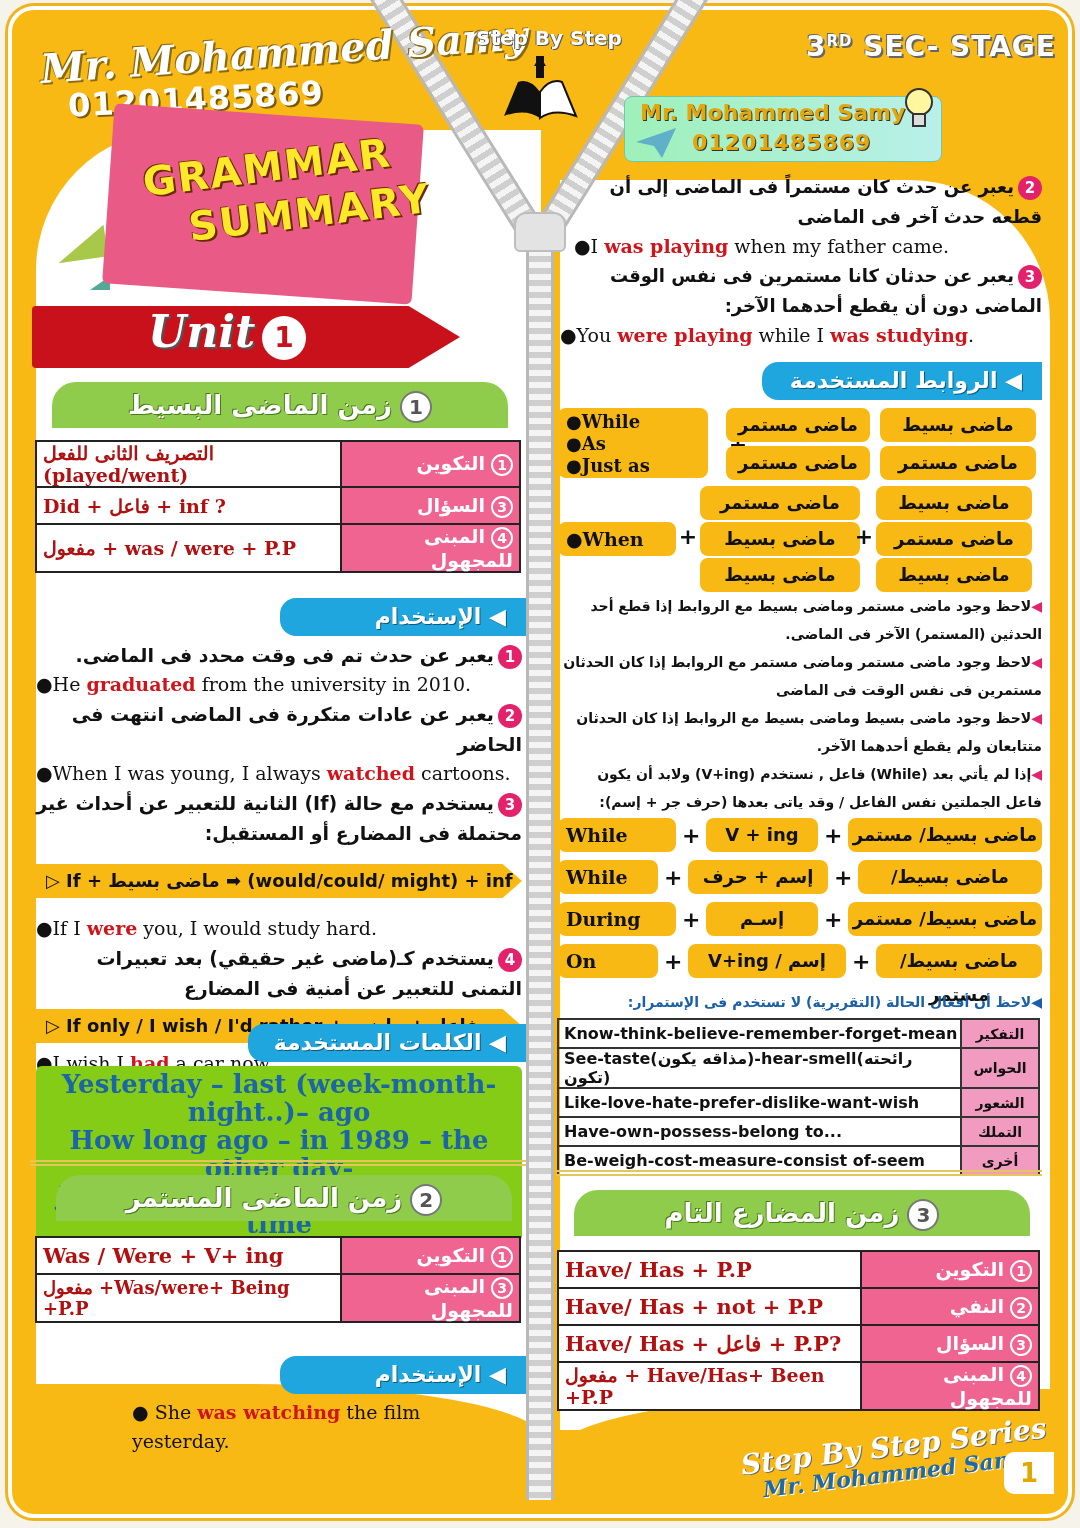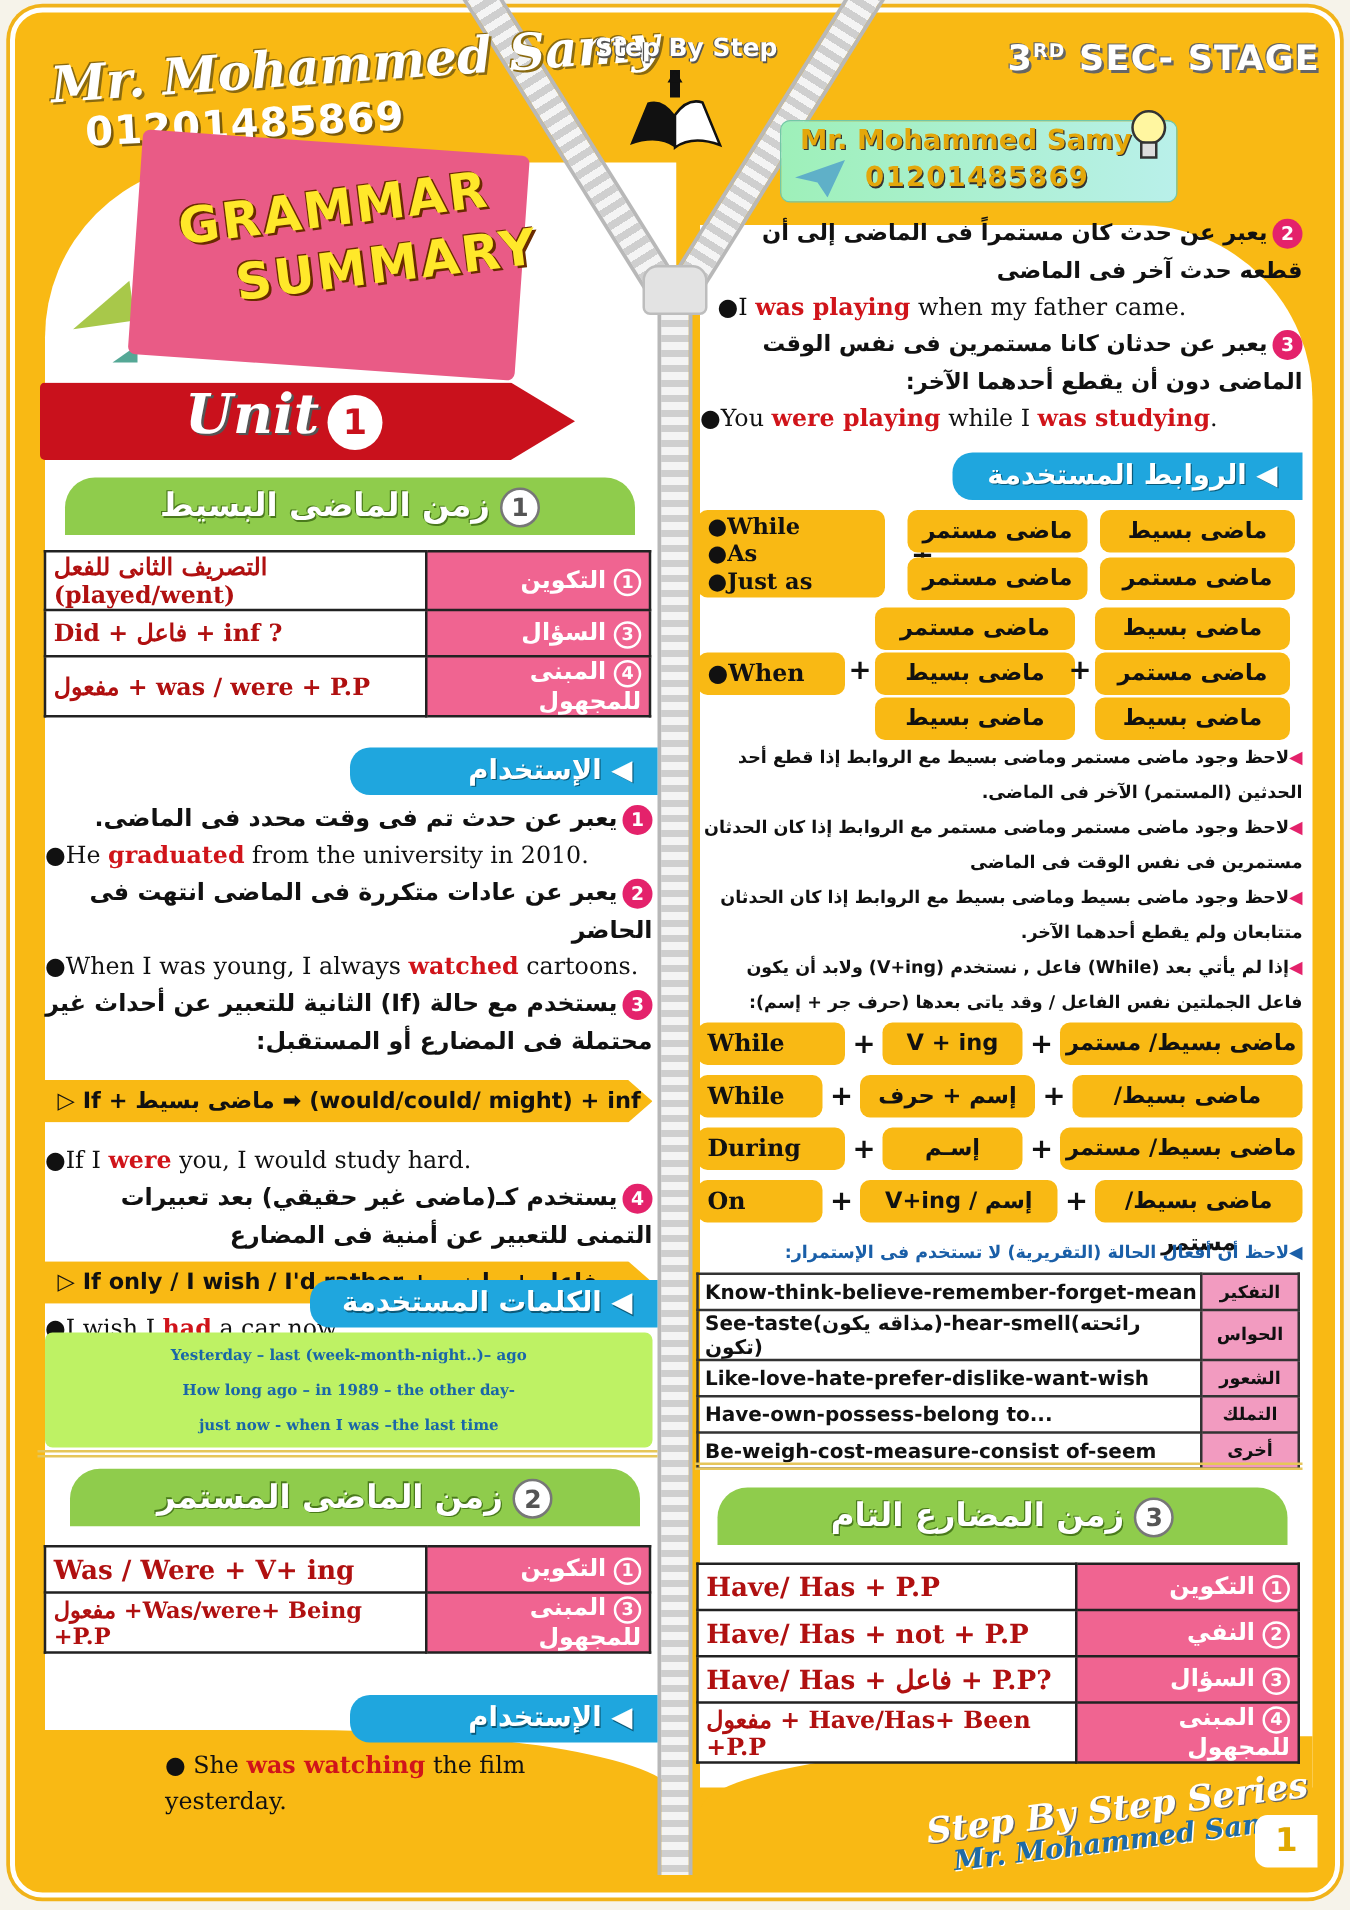--- a/index.html
+++ b/index.html
@@ -42,21 +42,21 @@
   .circ { display:inline-block; width:22px; height:22px; border-radius:50%; border:2px solid #fff; text-align:center; line-height:18px; font-size:14px; margin-left:6px; }
 
   .blue-tag { background: #1fa6de; color: #fff; font-weight: bold; font-size: 22px; height: 38px; border-radius: 16px 0 0 16px; direction: rtl; padding-right: 20px; line-height: 38px; text-shadow: 1px 1px 0 #0b5a7a; }
 
   .ar-line { direction: rtl; text-align: right; font-weight: bold; font-size: 19px; color: #111; line-height: 30px; }
   .badge { display:inline-block; width:24px; height:24px; border-radius:50%; background:#e4226b; color:#fff; text-align:center; line-height:24px; font-size:15px; margin-left:4px; vertical-align: middle; }
   .en-line { font-family: "DejaVu Serif", serif; font-size: 19px; color: #111; line-height: 29px; }
   .red { color: #d0141a; font-weight: bold; }
 
   .yellow-arrow { background: #f9b914; height: 34px; clip-path: polygon(0 0, 96% 0, 100% 50%, 96% 100%, 0 100%); font-weight: bold; font-size: 18px; line-height: 34px; padding-left: 10px; color: #111; }
-  .words-box { background: #bef264; border-radius: 6px; color: #1a66a8; font-family: "DejaVu Serif", serif; font-weight: bold; font-size: 12px; text-align: center; line-height: 28px; padding: 4px 6px; }
+  .words-box { background: #84cc16; border-radius: 6px; color: #1a66a8; font-family: "DejaVu Serif", serif; font-weight: bold; font-size: 26px; text-align: center; line-height: 28px; padding: 4px 6px; }
 
   .gold-pill { background: #f9b914; color: #111; font-weight: bold; font-size: 18px; height: 34px; line-height: 34px; text-align: center; border-radius: 8px; direction: rtl; }
   .gold-en { font-family: "DejaVu Serif", serif; font-weight: bold; font-size: 19px; text-align: left; direction: ltr; padding-left: 8px; }
   .plus { font-weight: bold; font-size: 22px; color: #111; text-align: center; }
 
   .note { direction: rtl; text-align: right; font-weight: bold; font-size: 14px; color: #111; line-height: 28px; }
   .note .tri { color: #e4226b; }
 
   table.stative { border-collapse: collapse; width: 100%; }
   table.stative td { border: 2px solid #333; height: 29px; font-weight: bold; font-size: 16px; }

